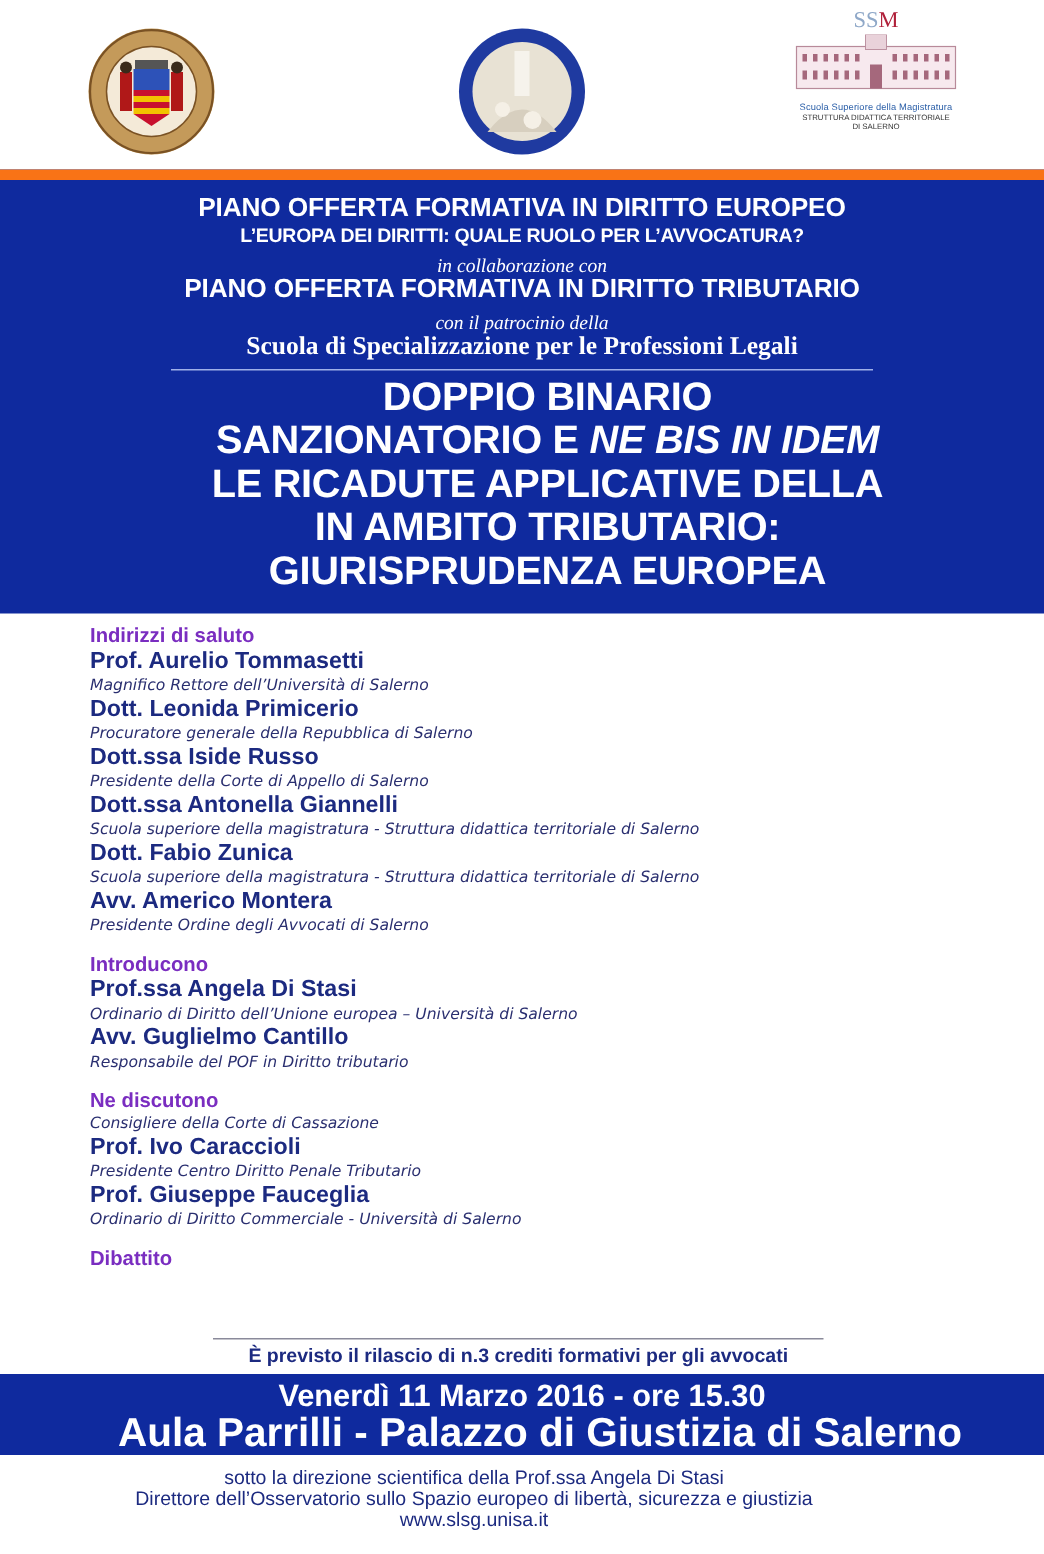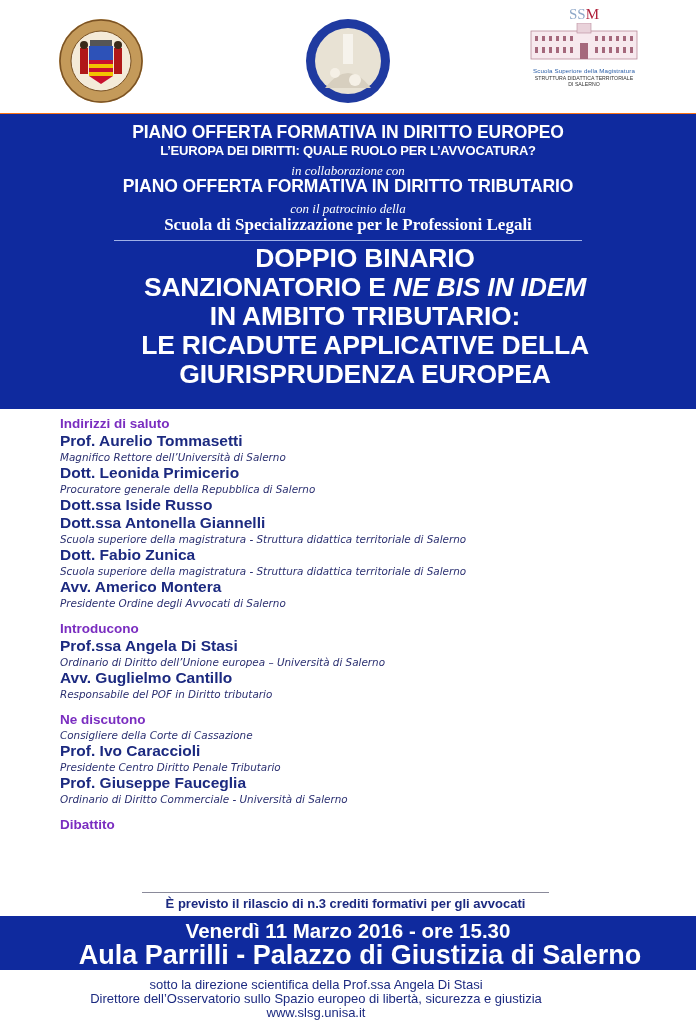--- a/index.html
+++ b/index.html
@@ -13,21 +13,21 @@
   .logo-ordine { left: 305px; top: 18px; width: 86px; height: 86px; }
   .logo-ssm { left: 525px; top: 6px; width: 118px; height: 88px; }
   .ssm-mark { text-align: center; font-family: "Liberation Serif", serif; font-size: 15px; letter-spacing: 0px; color: #8fa8c8; }
   .ssm-mark .m { color: #b0203a; }
   .ssm-cap1 { text-align: center; font-size: 6.2px; color: #2b5fa8; margin-top: 2px; letter-spacing: 0.1px; }
   .ssm-cap2 { text-align: center; font-size: 5.2px; color: #333; margin-top: 1px; }
   .ssm-cap3 { text-align: center; font-size: 5.2px; color: #333; }
 
   
   .band-top { position: absolute; left: 0; top: 113px; width: 696px; height: 296px; background: #0f2a9e;
-              border-top: 1px solid #f97316; color: #ffffff; text-align: center; }
+              border-top: 7px solid #f97316; color: #ffffff; text-align: center; }
   .pof1 { font-size: 17.5px; font-weight: bold; margin-top: 8px; letter-spacing: -0.1px; }
   .pof1-sub { font-size: 13px; font-weight: bold; margin-top: 0px; letter-spacing: -0.2px; }
   .collab-label { font-family: "Liberation Serif", serif; font-style: italic; font-size: 13px; margin-top: 6px; line-height: 13px; }
   .pof2 { font-size: 17.5px; font-weight: bold; line-height: 19px; letter-spacing: -0.1px; }
   .patro-label { font-family: "Liberation Serif", serif; font-style: italic; font-size: 13px; margin-top: 6px; line-height: 13px; }
   .school { font-family: "Liberation Serif", serif; font-weight: bold; font-size: 17px; line-height: 19px; }
   .band-rule { width: 468px; height: 1px; background: #9fb0e8; margin: 6px auto 0 auto; }
   .main-title { margin-top: 3px; font-size: 26.5px; font-weight: bold; line-height: 29px; letter-spacing: -0.2px; margin-left: 34px; }
   .main-title .it { font-style: italic; }
 
@@ -124,39 +124,40 @@
   <div class="pof1">PIANO OFFERTA FORMATIVA IN DIRITTO EUROPEO</div>
   <div class="pof1-sub">L’EUROPA DEI DIRITTI: QUALE RUOLO PER L’AVVOCATURA?</div>
   <div class="collab-label">in collaborazione con</div>
   <div class="pof2">PIANO OFFERTA FORMATIVA IN DIRITTO TRIBUTARIO</div>
   <div class="patro-label">con il patrocinio della</div>
   <div class="school">Scuola di Specializzazione per le Professioni Legali</div>
   <div class="band-rule"></div>
   <div class="main-title">
     <div>DOPPIO BINARIO</div>
     <div><span>SANZIONATORIO E </span><span class="it">NE BIS IN IDEM</span></div>
+    <div>LE RICADUTE APPLICATIVE DELLA</div>
     <div>IN AMBITO TRIBUTARIO:</div>
-    <div>LE RICADUTE APPLICATIVE DELLA</div>
     <div>GIURISPRUDENZA EUROPEA</div>
   </div>
 </div>
 
 <div class="program">
   <div>
     <div class="section-head">Indirizzi di saluto</div>
     <div>
       <div class="speaker-name">Prof. Aurelio Tommasetti</div>
       <div class="speaker-role">Magnifico Rettore dell’Università di Salerno</div>
     </div>
     <div>
       <div class="speaker-name">Dott. Leonida Primicerio</div>
       <div class="speaker-role">Procuratore generale della Repubblica di Salerno</div>
     </div>
     <div>
       <div class="speaker-name">Dott.ssa Iside Russo</div>
+      <div class="speaker-role">Presidente della Corte di Appello di Salerno</div>
     </div>
     <div>
       <div class="speaker-name">Dott.ssa Antonella Giannelli</div>
       <div class="speaker-role">Scuola superiore della magistratura - Struttura didattica territoriale di Salerno</div>
     </div>
     <div>
       <div class="speaker-name">Dott. Fabio Zunica</div>
       <div class="speaker-role">Scuola superiore della magistratura - Struttura didattica territoriale di Salerno</div>
     </div>
     <div>

